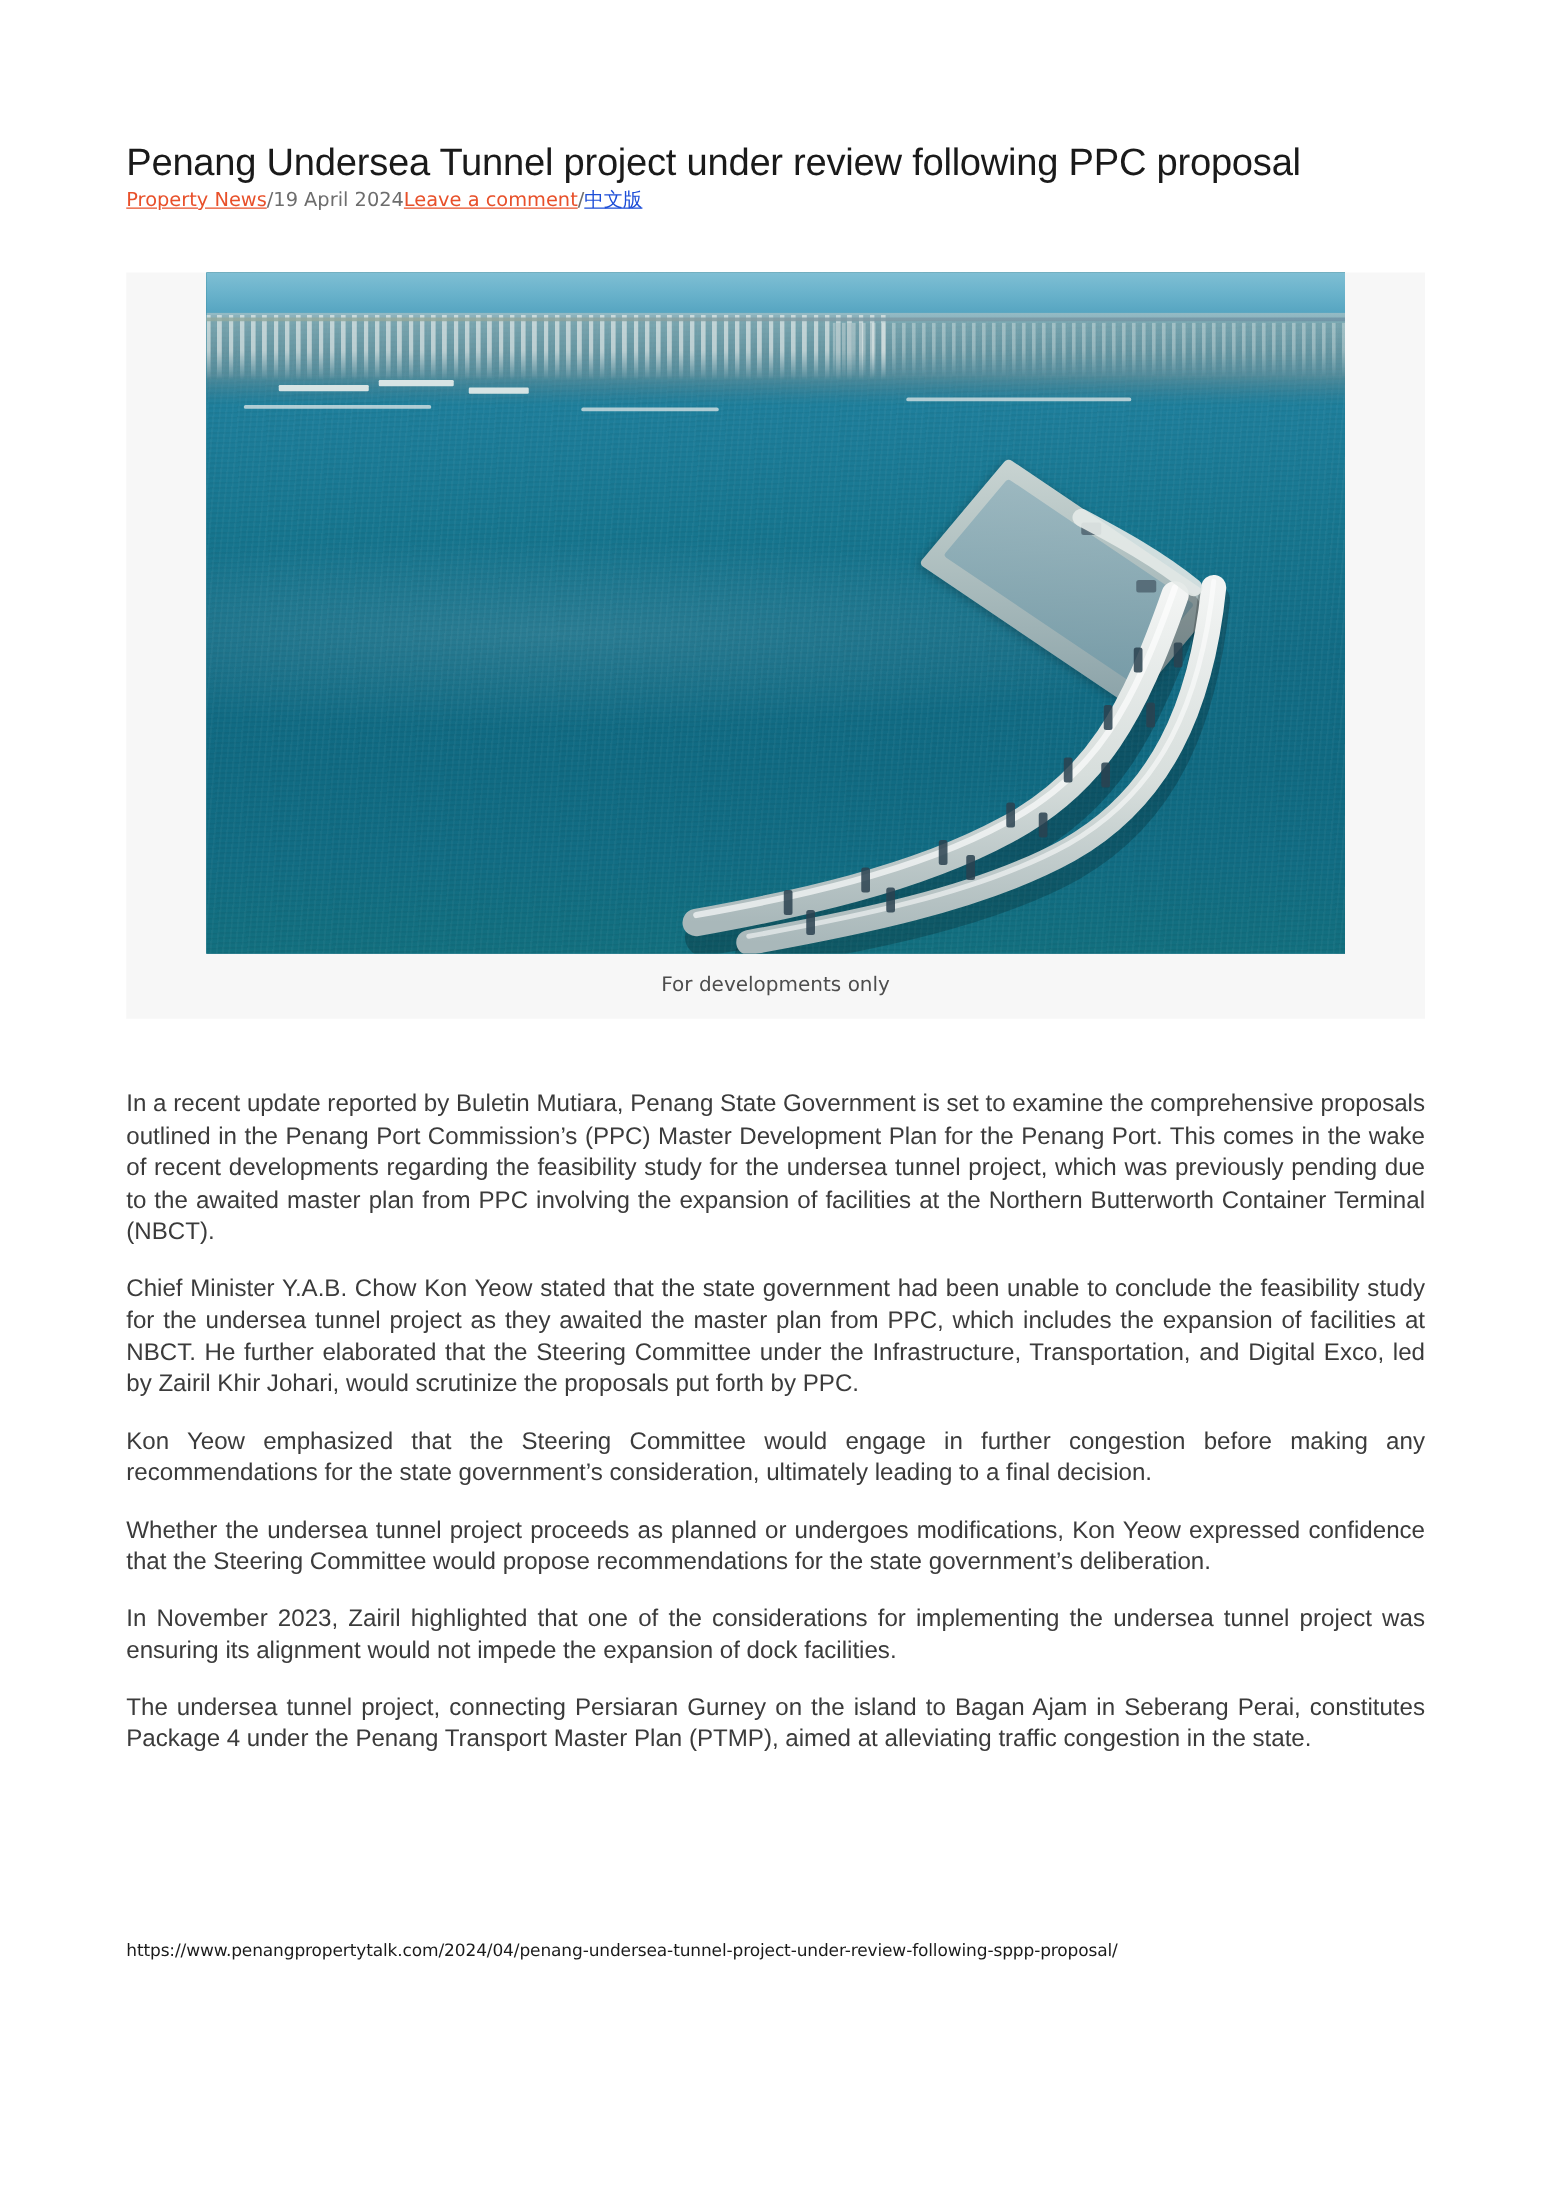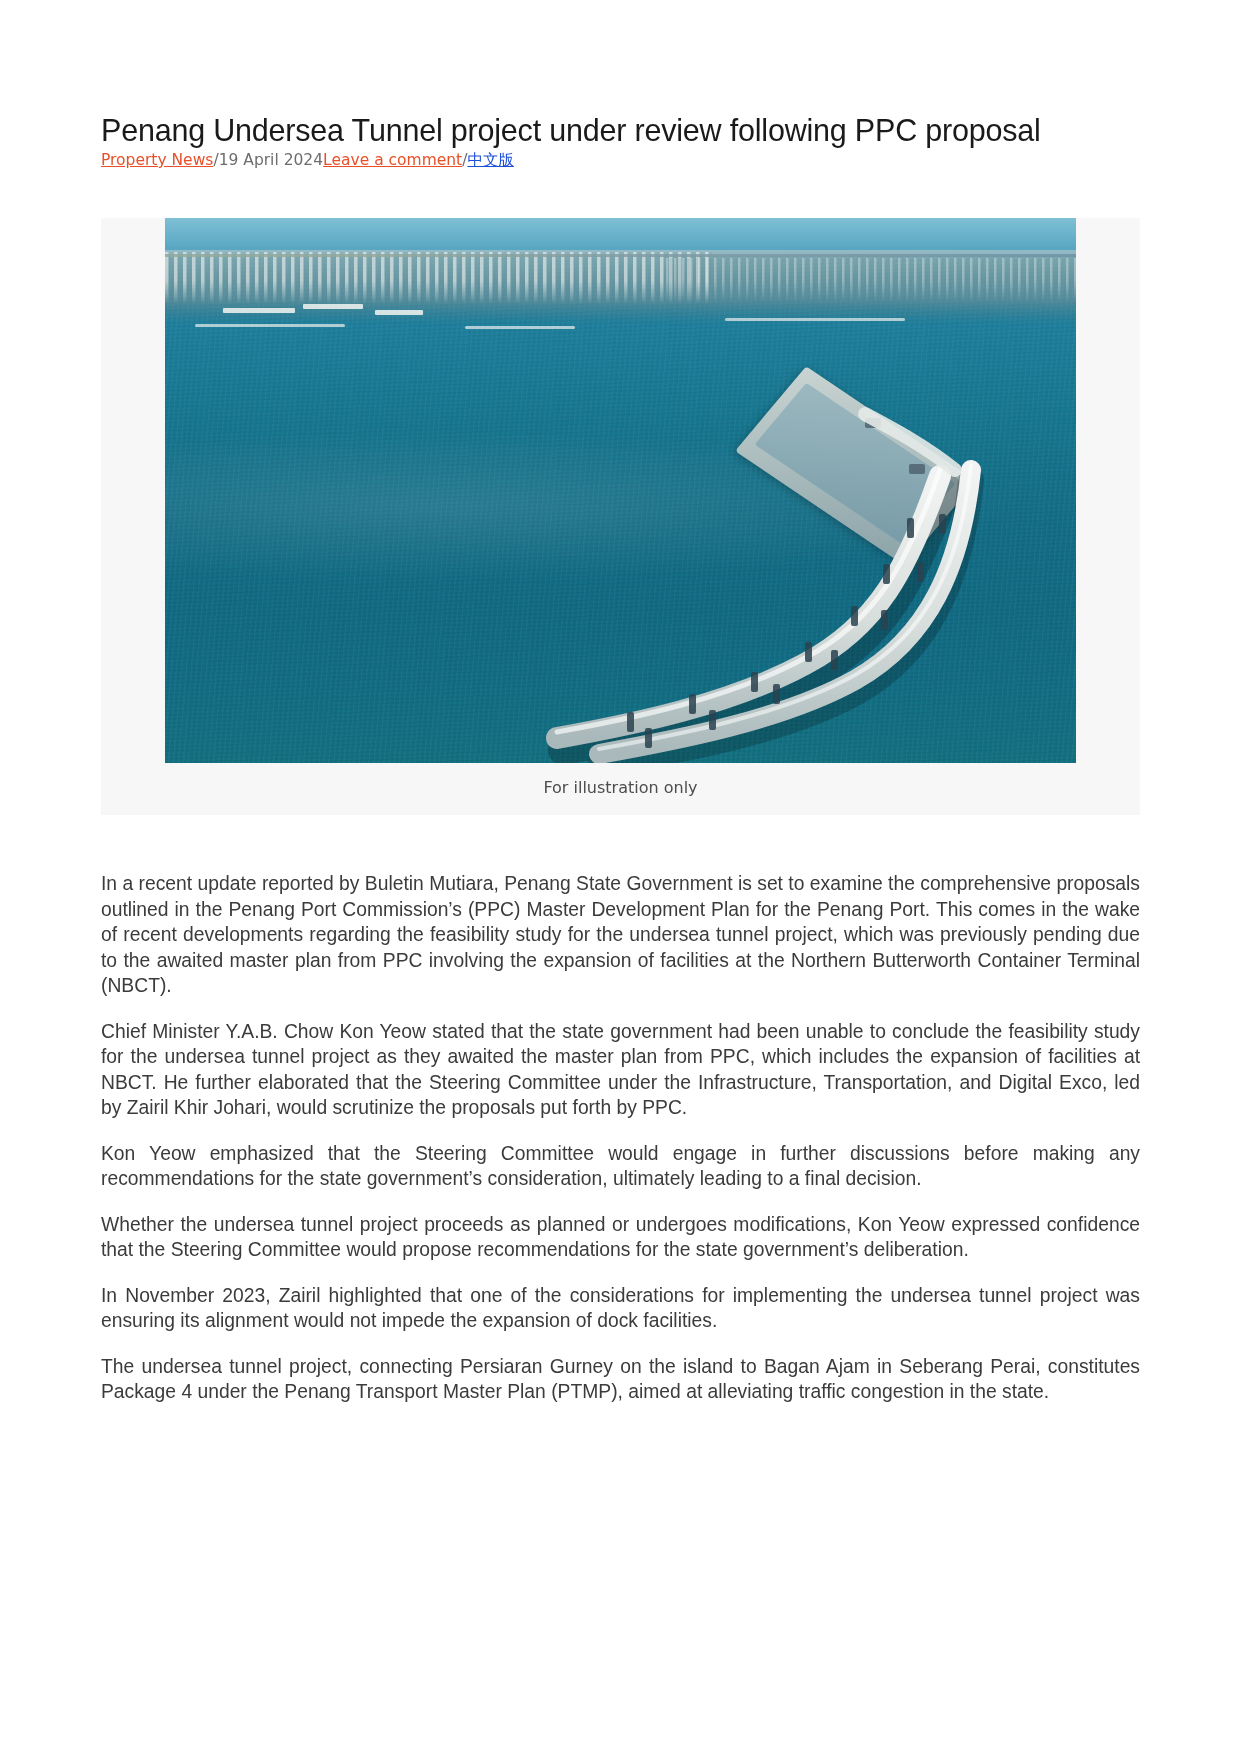--- a/index.html
+++ b/index.html
@@ -332,28 +332,29 @@
             <rect x="752" y="344" width="7" height="20" rx="2"></rect>
             <rect x="716" y="392" width="7" height="20" rx="2"></rect>
             <rect x="666" y="432" width="7" height="20" rx="2"></rect>
             <rect x="608" y="466" width="7" height="20" rx="2"></rect>
             <rect x="544" y="492" width="7" height="20" rx="2"></rect>
             <rect x="480" y="510" width="7" height="20" rx="2"></rect>
           </g>
         </svg>
       </div>
 
-      <figcaption class="figure-caption">For illustration only</figcaption>
+      <figcaption class="figure-caption">For developments only</figcaption>
     </figure>
 
     <div class="body-text">
       <p>In a recent update reported by Buletin Mutiara, Penang State Government is set to examine the comprehensive proposals outlined in the Penang Port Commission’s (PPC) Master Development Plan for the Penang Port. This comes in the wake of recent developments regarding the feasibility study for the undersea tunnel project, which was previously pending due to the awaited master plan from PPC involving the expansion of facilities at the Northern Butterworth Container Terminal (NBCT).</p>
       <p>Chief Minister Y.A.B. Chow Kon Yeow stated that the state government had been unable to conclude the feasibility study for the undersea tunnel project as they awaited the master plan from PPC, which includes the expansion of facilities at NBCT. He further elaborated that the Steering Committee under the Infrastructure, Transportation, and Digital Exco, led by Zairil Khir Johari, would scrutinize the proposals put forth by PPC.</p>
-      <p>Kon Yeow emphasized that the Steering Committee would engage in further discussions before making any recommendations for the state government’s consideration, ultimately leading to a final decision.</p>
+      <p>Kon Yeow emphasized that the Steering Committee would engage in further congestion before making any recommendations for the state government’s consideration, ultimately leading to a final decision.</p>
       <p>Whether the undersea tunnel project proceeds as planned or undergoes modifications, Kon Yeow expressed confidence that the Steering Committee would propose recommendations for the state government’s deliberation.</p>
       <p>In November 2023, Zairil highlighted that one of the considerations for implementing the undersea tunnel project was ensuring its alignment would not impede the expansion of dock facilities.</p>
       <p>The undersea tunnel project, connecting Persiaran Gurney on the island to Bagan Ajam in Seberang Perai, constitutes Package 4 under the Penang Transport Master Plan (PTMP), aimed at alleviating traffic congestion in the state.</p>
     </div>
 
   </div>
 
+  <div class="footer-url">https://www.penangpropertytalk.com/2024/04/penang-undersea-tunnel-project-under-review-following-sppp-proposal/</div>
 
 </div>
 
 </body></html>

